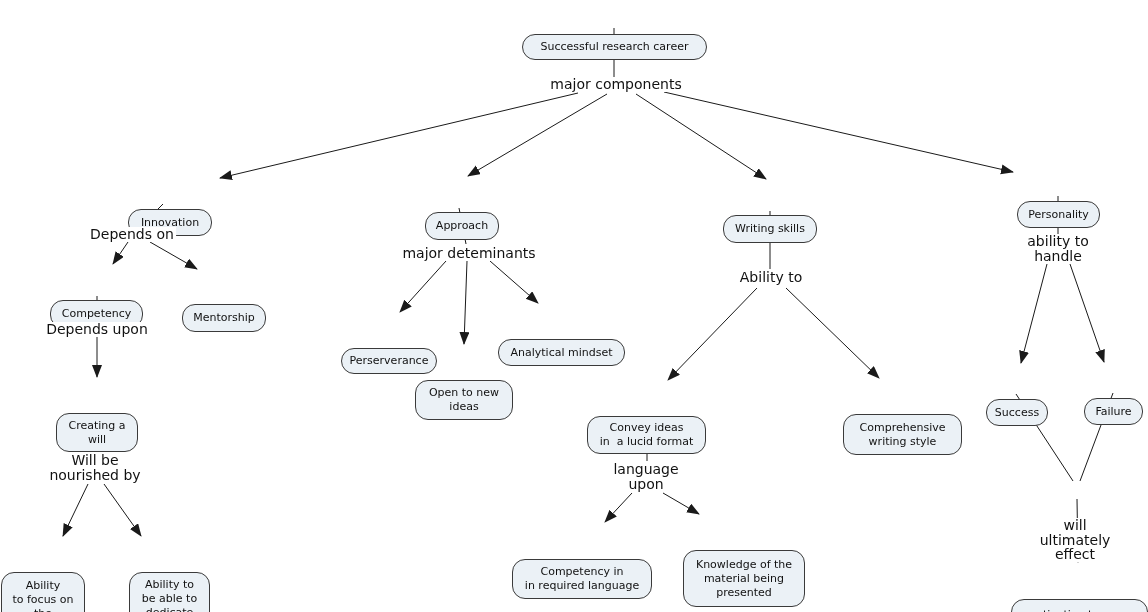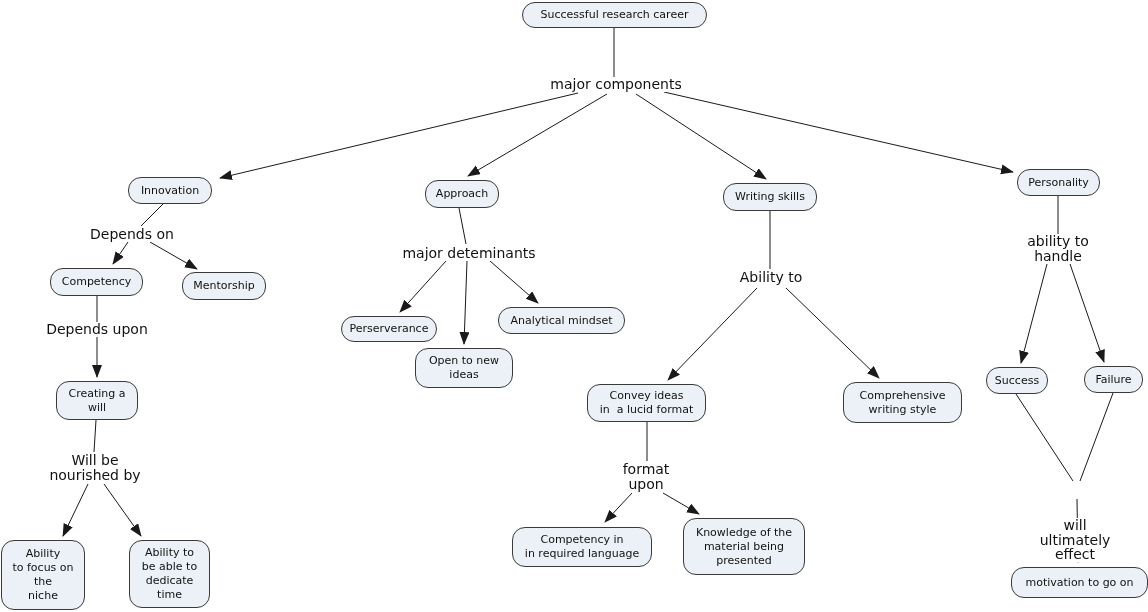--- a/index.html
+++ b/index.html
@@ -26,20 +26,21 @@
     border-radius: 13px;
     display: flex;
     align-items: center;
     justify-content: center;
     text-align: center;
     font-size: 11px;
     line-height: 14px;
     color: #111;
     white-space: pre-wrap;
     padding: 1px 3px;
+    margin-top: 32px;
   }
   .label {
     position: absolute;
     transform: translateX(-50%);
     background: #ffffff;
     text-align: center;
     font-size: 14px;
     line-height: 14.5px;
     color: #111;
     white-space: pre-wrap;
@@ -129,19 +130,19 @@
   <div class="node" style="left:1084px;top:366px;width:59px;height:27px;">Failure</div>
   <div class="node" style="left:1011px;top:567px;width:137px;height:31px;">motivation to go on</div>
 
   <div class="label" style="left:616px;top:77px;">major components</div>
   <div class="label" style="left:132px;top:227px;">Depends on</div>
   <div class="label" style="left:97px;top:322px;">Depends upon</div>
   <div class="label" style="left:95px;top:453px;">Will be
 nourished by</div>
   <div class="label" style="left:469px;top:246px;">major deteminants</div>
   <div class="label" style="left:771px;top:270px;">Ability to</div>
-  <div class="label" style="left:646px;top:462px;">format
+  <div class="label" style="left:646px;top:462px;">language
 upon</div>
   <div class="label" style="left:1058px;top:234px;">ability to
 handle</div>
   <div class="label" style="left:1075px;top:482px;margin-top:36px;">will ultimately effect</div>
 
 </div>
 
 </body></html>

